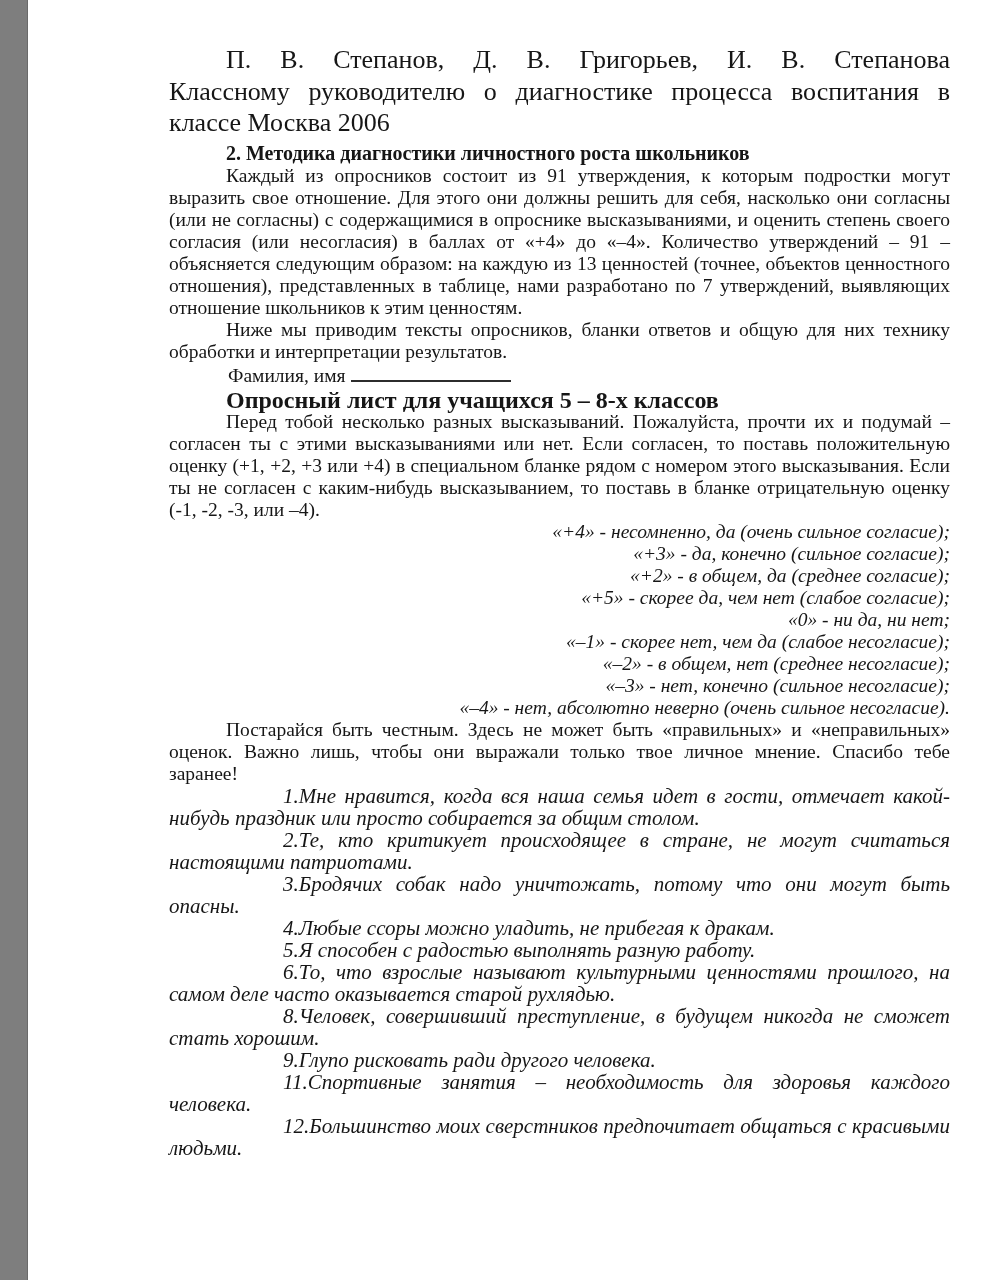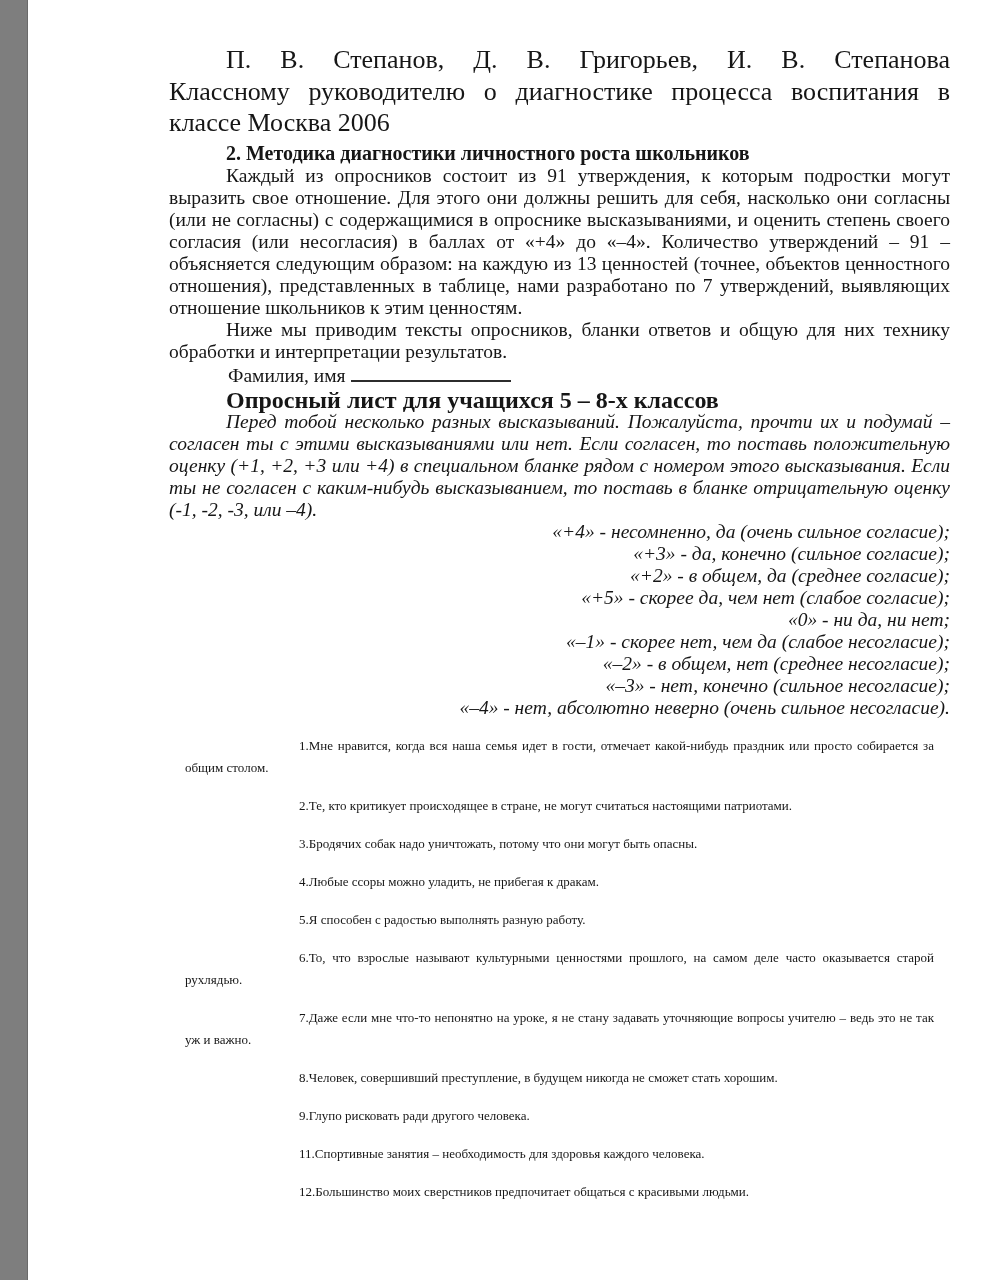--- a/index.html
+++ b/index.html
@@ -49,21 +49,21 @@
     margin: 3px 0 0 0;
   }
   
   p.body, div.body {
     margin: 0;
     font-size: 19.5px;
     line-height: 22px;
     text-align: justify;
     text-indent: 57px;
   }
-  .ital { font-style: italic; }
+  .ital { }
   .name-line {
     margin: 2px;
     font-size: 19.5px;
     line-height: 22px;
     text-indent: 57px;
     text-align: left;
   }
   .blank-line {
     display: inline-block;
     width: 160px;
@@ -81,25 +81,26 @@
   }
   .scale-line {
     margin: 0;
     font-size: 19.5px;
     line-height: 22px;
     font-style: italic;
     text-indent: 57px;
     text-align: right;
   }
   .item {
-    margin: 16px;
-    font-size: 13px;
+    margin: 0;
+    font-size: 21px;
     line-height: 22px;
     text-align: justify;
     text-indent: 57px;
+    font-style: italic;
   }
   .item .num {
     display: inline-block;
     min-width: 61px;
   }
 </style>
 </head>
 <body>
 
 <div class="scan-strip"></div>
@@ -129,28 +130,28 @@
     <p class="scale-line">«+3» - да, конечно (сильное согласие);</p>
     <p class="scale-line">«+2» - в общем, да (среднее согласие);</p>
     <p class="scale-line">«+5» - скорее да, чем нет (слабое согласие);</p>
     <p class="scale-line">«0» - ни да, ни нет;</p>
     <p class="scale-line">«–1» - скорее нет, чем да (слабое несогласие);</p>
     <p class="scale-line">«–2» - в общем, нет (среднее несогласие);</p>
     <p class="scale-line">«–3» - нет, конечно (сильное несогласие);</p>
     <p class="scale-line">«–4» - нет, абсолютно неверно (очень сильное несогласие).</p>
   </div>
 
+  <p class="body ital">Постарайся быть честным. Здесь не может быть «правильных» и «неправильных» оценок. Важно лишь, чтобы они выражали только твое личное мнение. Спасибо тебе заранее!</p>
 
   <div>
     <p class="item"><span class="num">1.</span><span>Мне нравится, когда вся наша семья идет в гости, отмечает какой-нибудь праздник или просто собирается за общим столом.</span></p>
     <p class="item"><span class="num">2.</span><span>Те, кто критикует происходящее в стране, не могут считаться настоящими патриотами.</span></p>
     <p class="item"><span class="num">3.</span><span>Бродячих собак надо уничтожать, потому что они могут быть опасны.</span></p>
     <p class="item"><span class="num">4.</span><span>Любые ссоры можно уладить, не прибегая к дракам.</span></p>
     <p class="item"><span class="num">5.</span><span>Я способен с радостью выполнять разную работу.</span></p>
     <p class="item"><span class="num">6.</span><span>То, что взрослые называют культурными ценностями прошлого, на самом деле часто оказывается старой рухлядью.</span></p>
-    <p class="item"><span class="num">7.</span><span>Даже если мне что-то непонятно на уроке, я не стану задавать уточняющие вопросы учителю – ведь это не так уж и важно.</span></p>
     <p class="item"><span class="num">8.</span><span>Человек, совершивший преступление, в будущем никогда не сможет стать хорошим.</span></p>
     <p class="item"><span class="num">9.</span><span>Глупо рисковать ради другого человека.</span></p>
     <p class="item"><span class="num">11.</span><span>Спортивные занятия – необходимость для здоровья каждого человека.</span></p>
     <p class="item"><span class="num">12.</span><span>Большинство моих сверстников предпочитает общаться с красивыми людьми.</span></p>
   </div>
 
 </div>
 
 </body></html>

